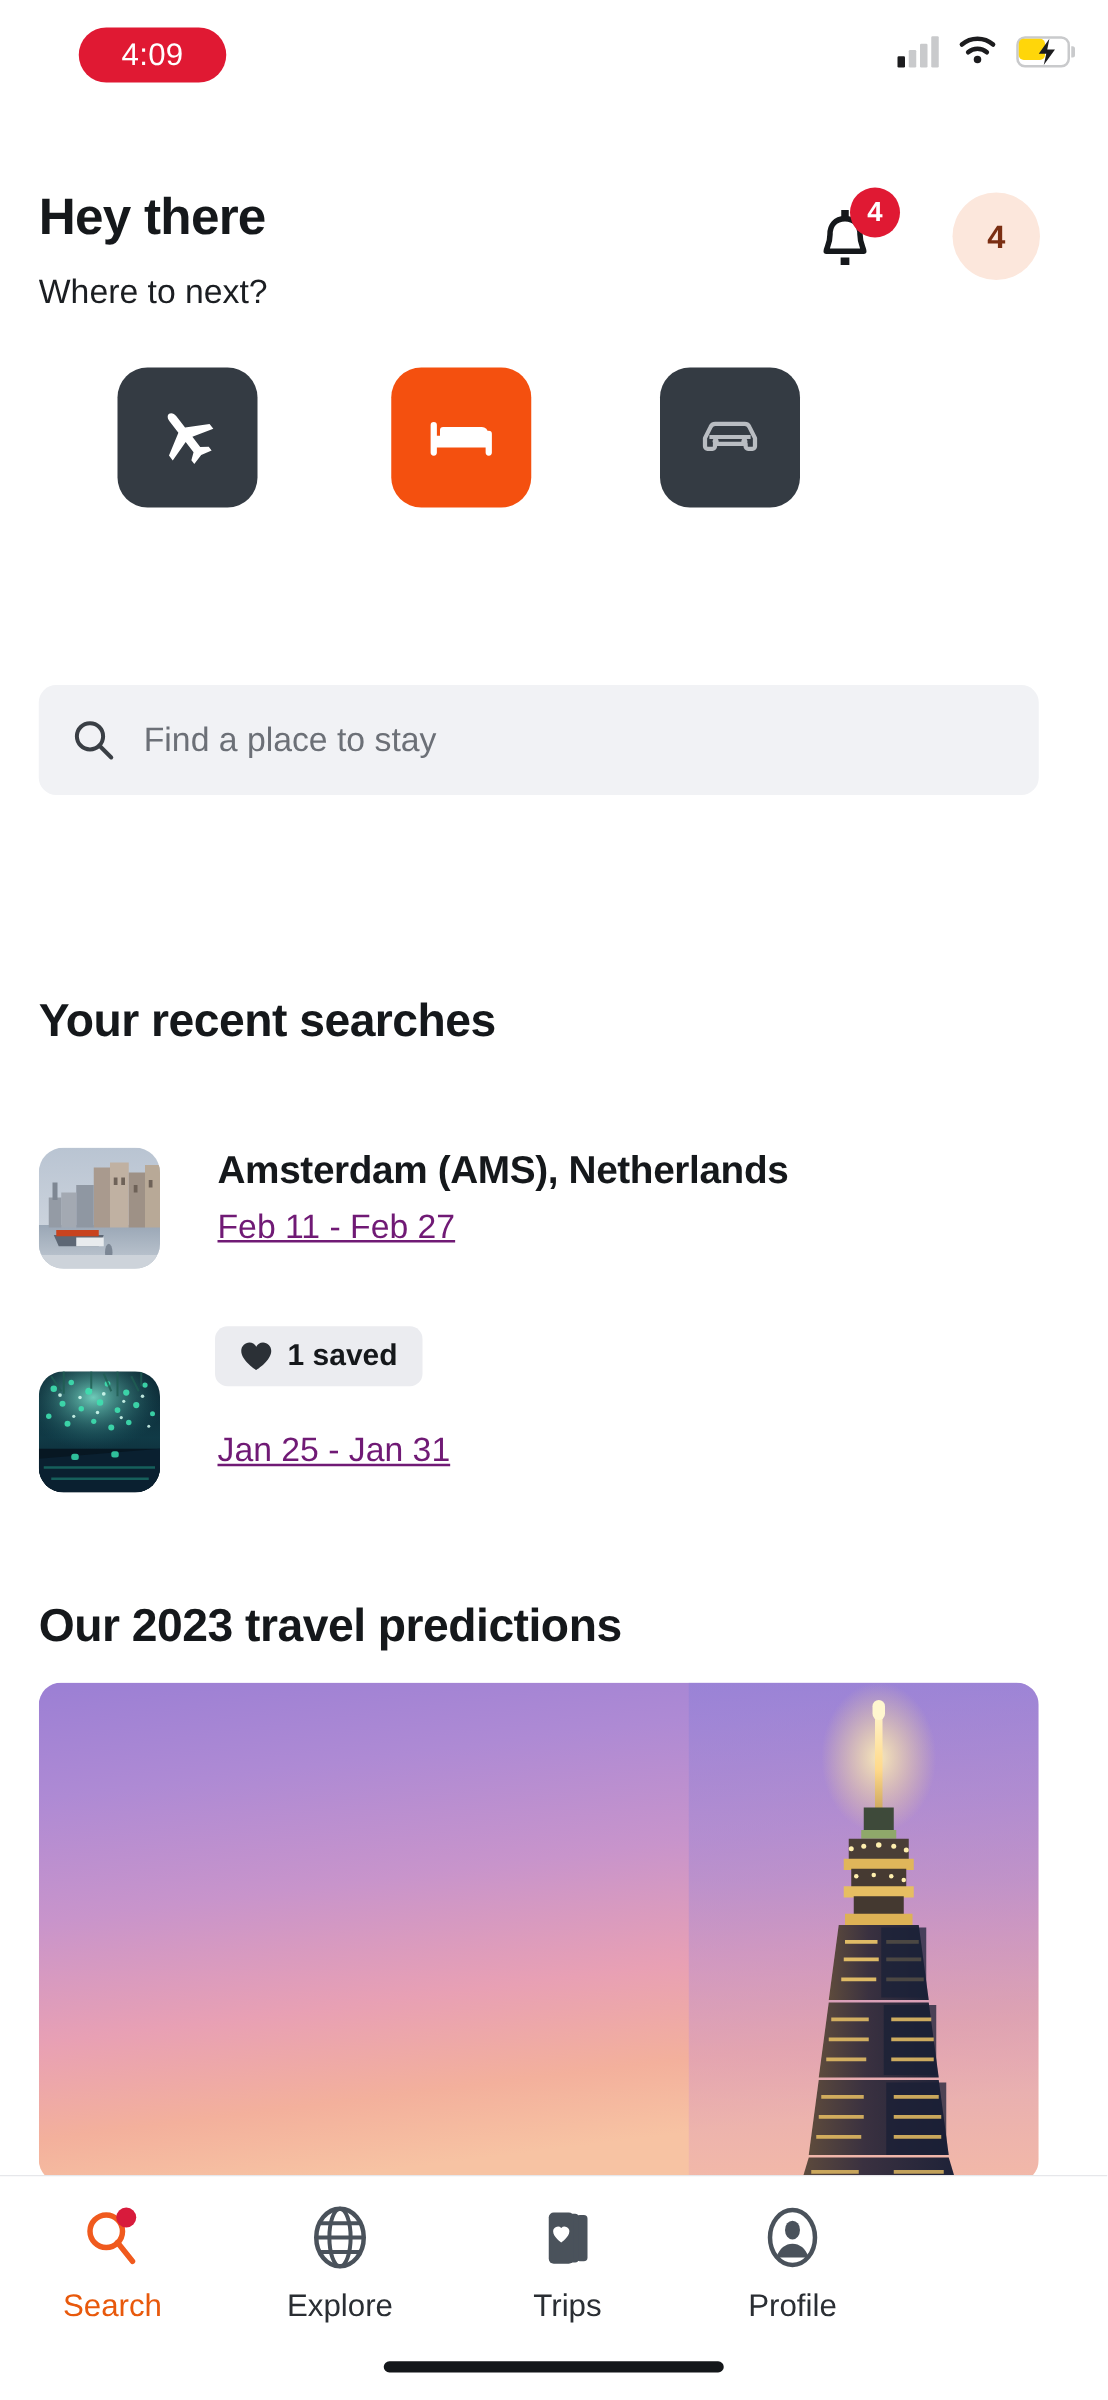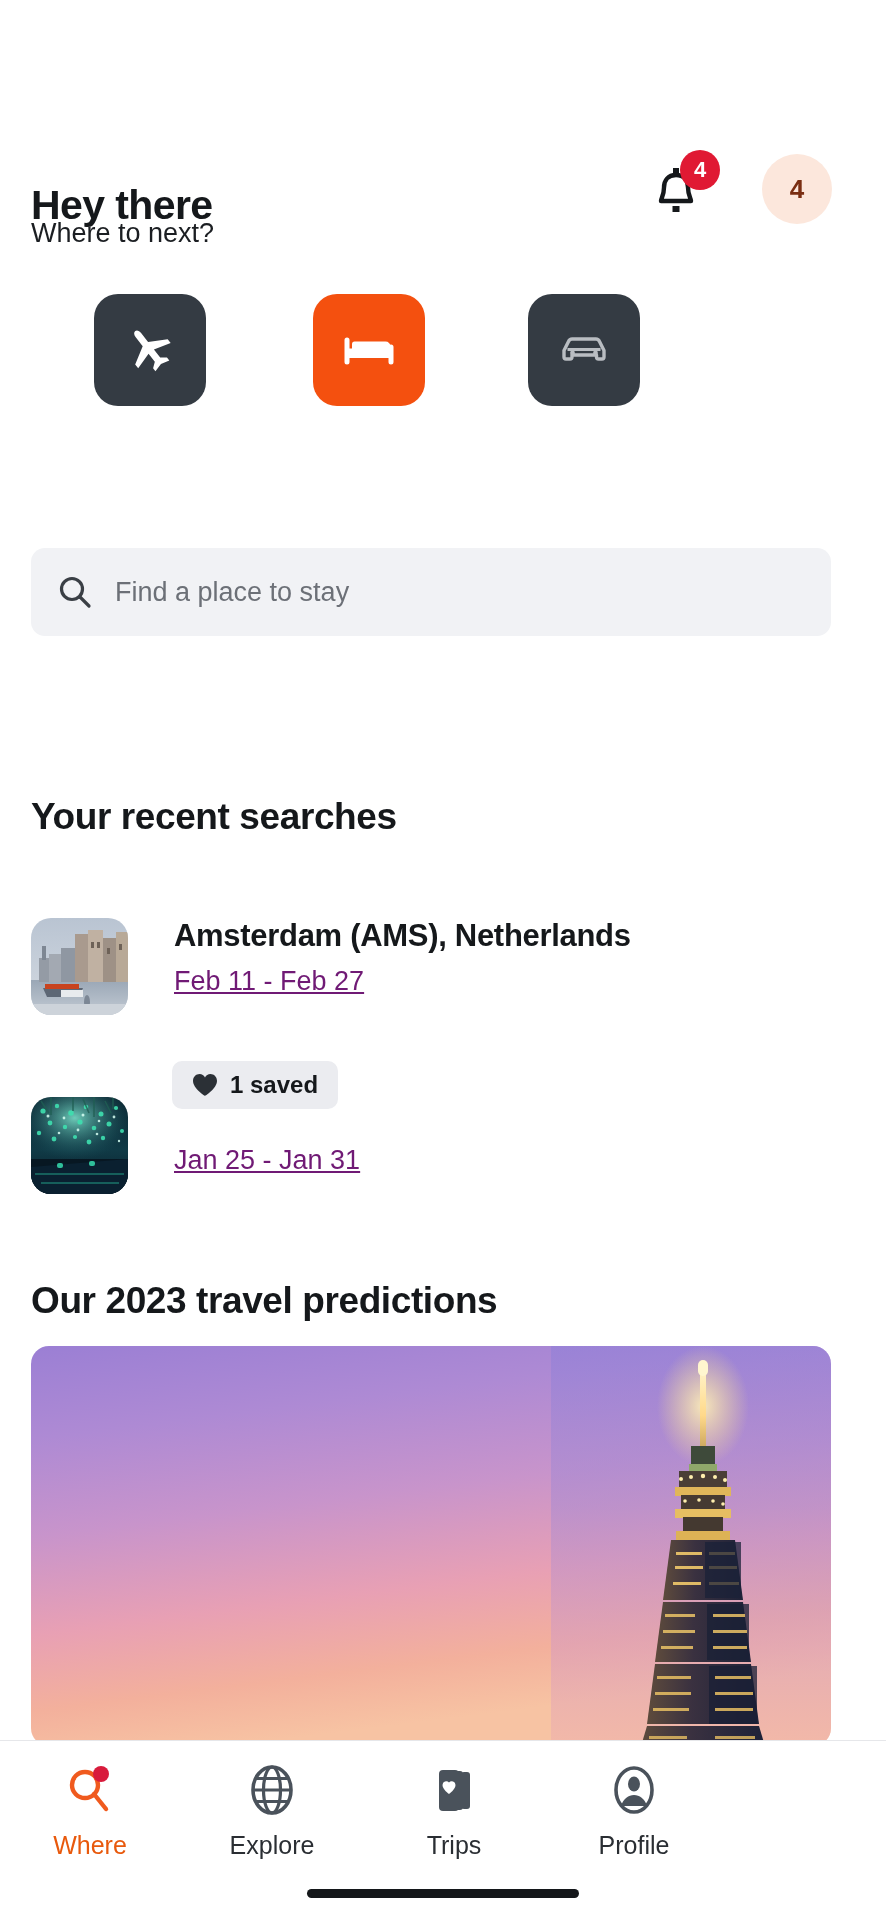--- a/index.html
+++ b/index.html
@@ -31,21 +31,21 @@
   .bat { position:relative; width:47px; height:25px; }
   .bat-body { position:absolute; left:0; top:0; width:43px; height:25px; border:2px solid #C9CACC; border-radius:7px; }
   .bat-fill { position:absolute; left:2px; top:2px; width:21px; height:17px; background:#FFD60A; border-radius:4px; }
   .bat-cap { position:absolute; right:0; top:8px; width:3px; height:9px; background:#C9CACC; border-radius:0 2px 2px 0; }
   .bat-bolt { position:absolute; left:14px; top:1px; width:22px; height:23px; }
 
   
   .header { position:absolute; left:0; top:128px; width:886px; height:140px; }
   .greeting {
     position:absolute; left:31px; top:22px;
-    font-size:41px; font-weight:bold; color:#15181B; letter-spacing:-.6px;margin-top:32px;
+    font-size:41px; font-weight:bold; color:#15181B; letter-spacing:-.6px;
   }
   .subgreeting {
     position:absolute; left:31px; top:90px;
     font-size:27px; font-weight:400; color:#1B1E22;
   }
   .bell-wrap { position:absolute; left:648px; top:26px; width:70px; height:70px; }
   .bell-svg { position:absolute; left:6px; top:14px; }
   .bell-badge {
     position:absolute; right:-2px; top:-4px;
     min-width:40px; height:40px; border-radius:20px;
@@ -134,20 +134,46 @@
   .homebar {
     position:absolute; left:50%; transform:translateX(-50%); bottom:22px;
     width:272px; height:9px; border-radius:5px; background:#14171A;
   }
 </style>
 </head>
 <body>
 
 <div class="phone">
 
+  <div class="statusbar">
+    <div class="rec-pill">4:09</div>
+    <div class="sb-right">
+      <span class="sig">
+        <i class="b1"></i>
+          <i class="b2"></i>
+          <i class="b3"></i>
+          <i class="b4"></i>
+      </span>
+      <span class="wifi">
+        <svg viewBox="0 0 32 26" width="32" height="26">
+          <path d="M16 22.5a3 3 0 100-6 3 3 0 000 6z" fill="#1c1c1e"></path>
+          <path d="M8.5 13.8a11.5 11.5 0 0115 0" stroke="#1c1c1e" stroke-width="3.6" fill="none" stroke-linecap="round"></path>
+          <path d="M3.5 7.6a19 19 0 0125 0" stroke="#1c1c1e" stroke-width="3.6" fill="none" stroke-linecap="round"></path>
+        </svg>
+      </span>
+      <span class="bat">
+        <span class="bat-body"></span>
+        <span class="bat-fill"></span>
+        <span class="bat-cap"></span>
+        <svg class="bat-bolt" viewBox="0 0 22 23">
+          <path d="M12.5 1 4 13h6l-2 9 9-12.5h-6.2z" fill="#1c1c1e"></path>
+        </svg>
+      </span>
+    </div>
+  </div>
 
   <div class="header">
     <div class="greeting">Hey there</div>
     <div class="subgreeting">Where to next?</div>
 
     <div class="bell-wrap">
       <svg class="bell-svg" viewBox="0 0 44 46" width="44" height="46">
         <rect x="19" y="0" width="6" height="6" fill="#15181B"></rect>
         <path d="M22 7c-8 0-12 5.5-12 12.5 0 8-3 11-3 13.5h30c0-2.5-3-5.5-3-13.5C34 12.5 30 7 22 7z" fill="none" stroke="#15181B" stroke-width="4.4" stroke-linejoin="round"></path>
         <rect x="18.5" y="38" width="7" height="6" fill="#15181B"></rect>
@@ -408,21 +434,21 @@
   </div>
 
   <div class="bottomnav">
 
     <div class="navitem n0 active">
       <svg width="54" height="54" viewBox="0 0 54 54">
         <circle cx="22" cy="22" r="13" fill="none" stroke="#F05A1E" stroke-width="4.4"></circle>
         <path d="M31 31l12 15" stroke="#F05A1E" stroke-width="4.4" stroke-linecap="round"></path>
         <circle cx="38" cy="11" r="8" fill="#D81B3C"></circle>
       </svg>
-      <span class="nav-lbl">Where</span>
+      <span class="nav-lbl">Search</span>
     </div>
 
     <div class="navitem n1">
       <svg width="54" height="54" viewBox="0 0 54 54">
         <ellipse cx="27" cy="27" rx="19" ry="23" fill="none" stroke="#4A525B" stroke-width="3.6"></ellipse>
         <ellipse cx="27" cy="27" rx="8.5" ry="23" fill="none" stroke="#4A525B" stroke-width="3.2"></ellipse>
         <path d="M8 27h38M11.5 15.5h31M11.5 38.5h31" stroke="#4A525B" stroke-width="3.2" fill="none"></path>
       </svg>
       <span class="nav-lbl">Explore</span>
     </div>

